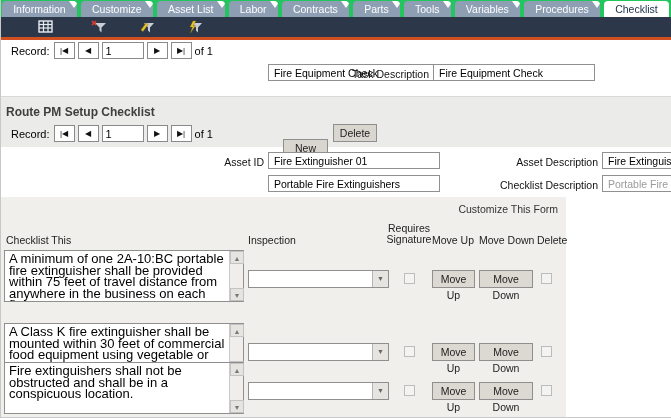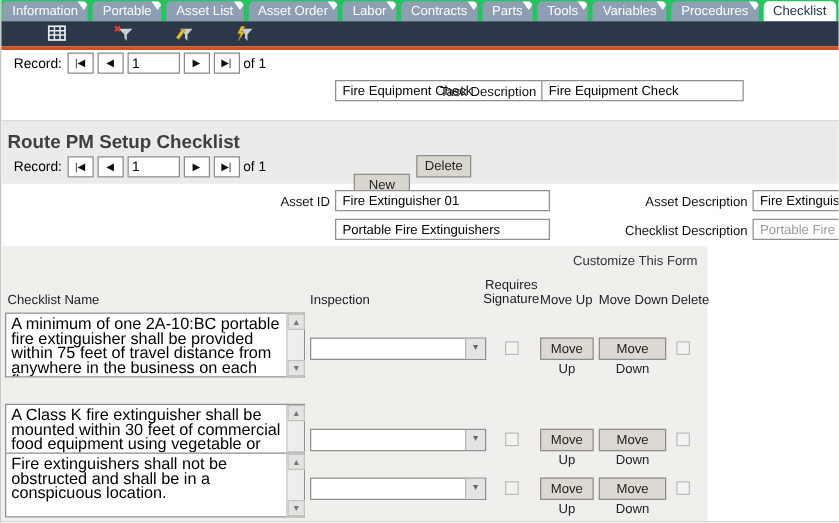--- a/index.html
+++ b/index.html
@@ -42,21 +42,21 @@
 
   
   .fl { position: absolute; font-size: 10.5px; color: #111; text-align: right; white-space: nowrap; }
   .fi { position: absolute; height: 17px; border: 1px solid #909090; background: #fff;
         font-size: 10.5px; padding: 1px 5px; color: #000; font-family: "Liberation Sans", sans-serif; }
   .fi.readonly { color: #9a9a9a; }
 
   
   .section-band { position: absolute; left: 0; top: 96px; width: 671px; height: 51px;
                   background: #ebebe9; border-top: 1px solid #d9d9d7; }
-  .section-title { position: absolute; left: 5px; top: 8px; font-size: 15px; font-weight: bold; color: #3f3f3f; }
+  .section-title { position: absolute; left: 5px; top: 8px; font-size: 12px; font-weight: bold; color: #3f3f3f; }
   .recnav-2 { position: absolute; left: 10px; top: 28px; }
   .push-btn { position: absolute; height: 18px; border: 1px solid #8f8f8f; background: #d9d6cf;
               color: #222; font-size: 10.5px; text-align: center; line-height: 16px; cursor: pointer;
               padding: 0 2px; }
   .btn-new { left: 282px; top: 124px; width: 45px; margin-top: 15px; }
   .btn-del { left: 332px; top: 124px; width: 44px; }
 
   
   .grid-area { position: absolute; left: 0; top: 197px; width: 565px; height: 221px; background: #f0efec; }
   .customize { position: absolute; right: 8px; top: 6px; font-size: 10.5px; color: #333; cursor: pointer; }
@@ -91,23 +91,22 @@
   .row-btn.up { left: 431px; width: 43px; }
   .row-btn.down { left: 478px; width: 54px; }
 </style>
 </head>
 <body>
 
 <div class="screen">
 
   <div class="tabbar">
     <div class="tab">Information</div>
-    <div class="tab">Portable</div>
+    <div class="tab">Customize</div>
     <div class="tab">Asset List</div>
-    <div class="tab">Asset Order</div>
     <div class="tab">Labor</div>
     <div class="tab">Contracts</div>
     <div class="tab">Parts</div>
     <div class="tab">Tools</div>
     <div class="tab">Variables</div>
     <div class="tab">Procedures</div>
     <div class="tab active">Checklist</div>
   </div>
 
   <div class="toolbar">
@@ -174,21 +173,21 @@
   <input class="fi" style="left: 267px; top: 152px; width: 172px;" value="Fire Extinguisher 01">
   <div class="fl" style="left:474px; top:156px; width:123px;">Asset Description</div>
   <input class="fi" style="left: 601px; top: 152px; width: 75px;" value="Fire Extinguisher 01">
   <input class="fi" style="left: 267px; top: 175px; width: 172px;" value="Portable Fire Extinguishers">
   <div class="fl" style="left:474px; top:179px; width:123px;">Checklist Description</div>
   <input class="fi readonly" style="left: 601px; top: 175px; width: 75px;" value="Portable Fire Extingu">
 
   <div class="grid-area">
     <div class="customize">Customize This Form</div>
 
-    <div class="gh" style="left:5px; top:37px;">Checklist Name</div>
+    <div class="gh" style="left:5px; top:37px;">Checklist This</div>
     <div class="gh" style="left:247px; top:37px;">Inspection</div>
     <div class="gh wrap" style="left:382px; top:26px; width:52px;">Requires Signature</div>
     <div class="gh" style="left:431px; top:37px;">Move Up</div>
     <div class="gh" style="left:478px; top:37px;">Move Down</div>
     <div class="gh" style="left:536px; top:37px;">Delete</div>
 
     <div class="cl-row" style="top:53px;">
       <div class="cl-textarea">
         <div class="cl-text">A minimum of one 2A-10:BC portable fire extinguisher shall be provided within 75 feet of travel distance from anywhere in the business on each floor.</div>
         <div class="cl-scroll">

